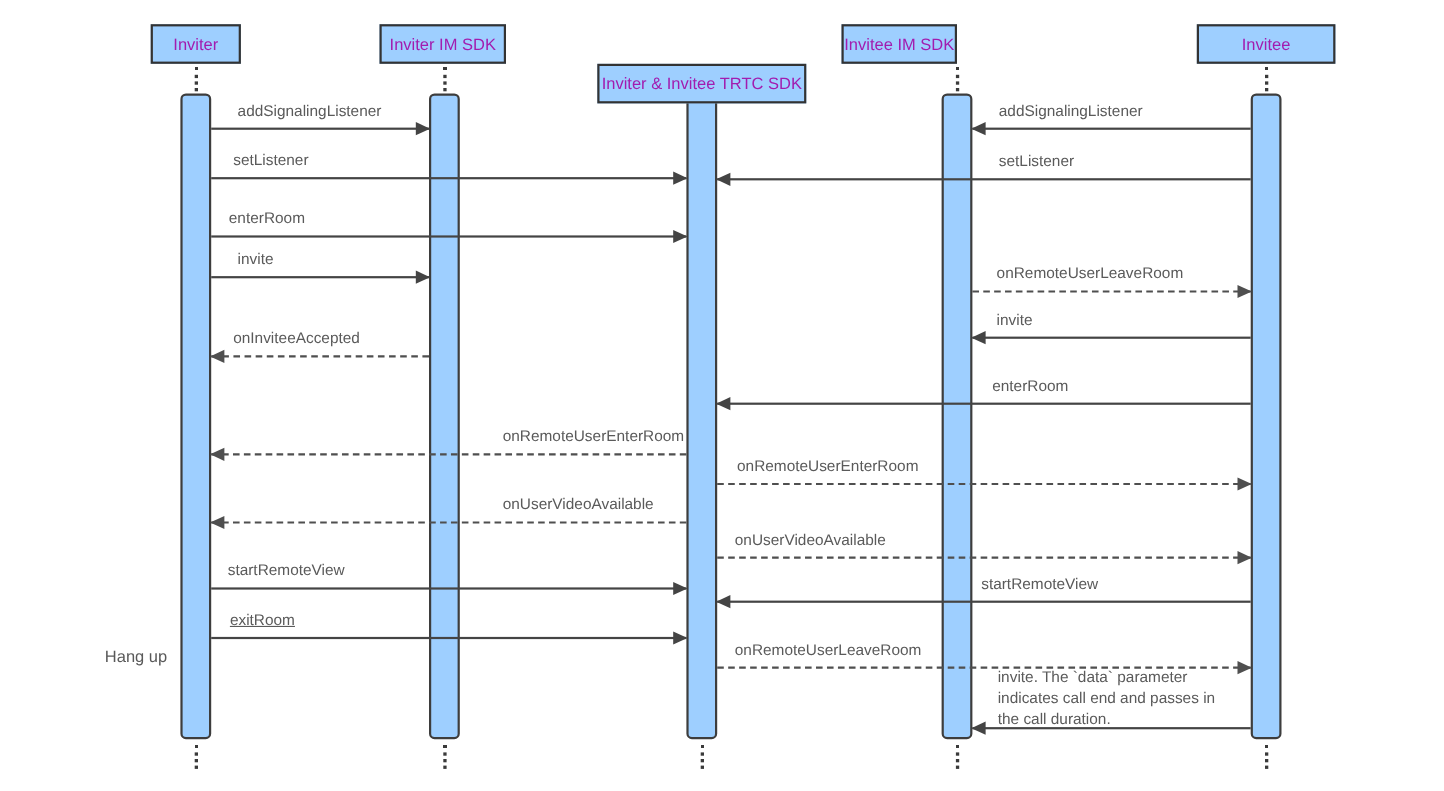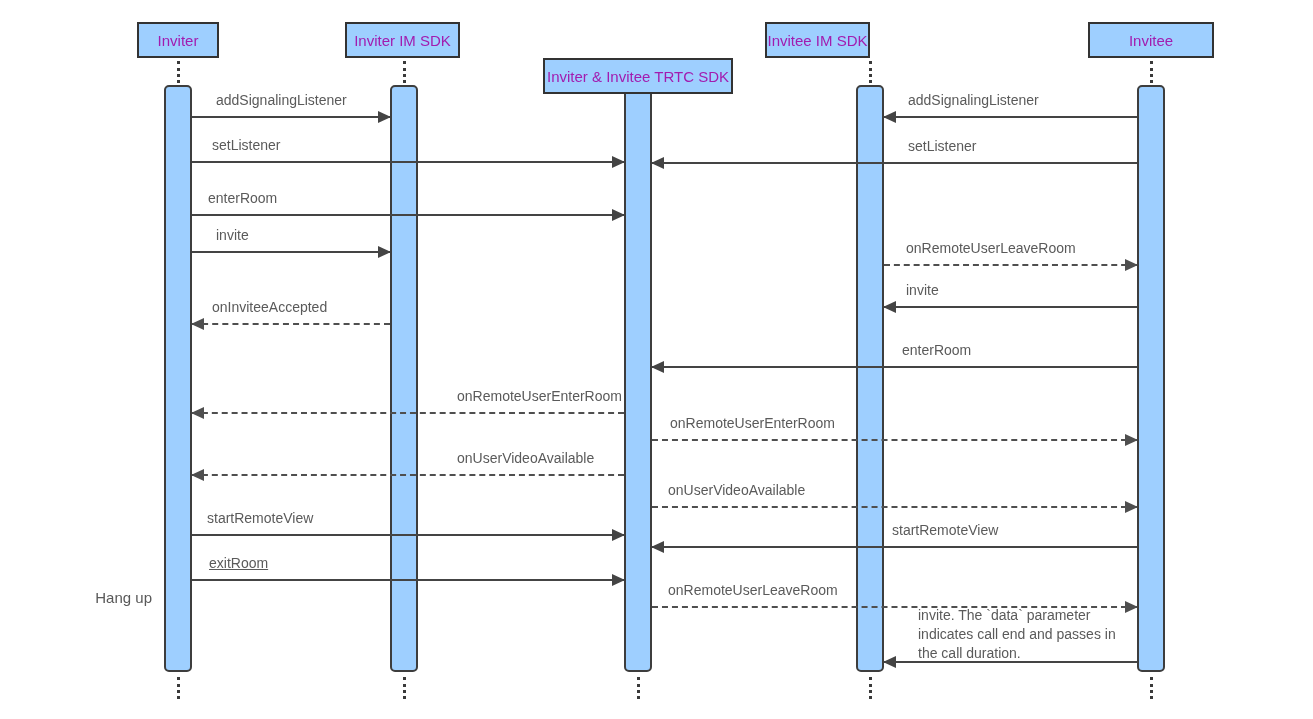--- a/index.html
+++ b/index.html
@@ -172,17 +172,17 @@
     <div class="msg-label" style="left: 209px; top: 554px; text-decoration: underline;">exitRoom</div>
     <div class="msg" style="left: 652px; top: 601px; width: 485px;">
       <div class="line dashed"></div>
       <div class="head right" style="border-left-color: rgb(79, 79, 79);"></div>
     </div>
     <div class="msg-label" style="left: 668px; top: 581px;">onRemoteUserLeaveRoom</div>
     <div class="msg" style="left: 884px; top: 656px; width: 253px;">
       <div class="line"></div>
       <div class="head left"></div>
     </div>
-    <div class="msg-label" style="left: 907px; top: 606px; margin-left: 11px;">invite. The `data` parameter
+    <div class="msg-label" style="left: 907px; top: 606px;">invite. The `data` parameter
 indicates call end and passes in
 the call duration.</div>
     <div class="annotation" style="top: 586px; text-align: center; right: 1161px;">Hang up</div>
   </div>
 
 </body></html>

